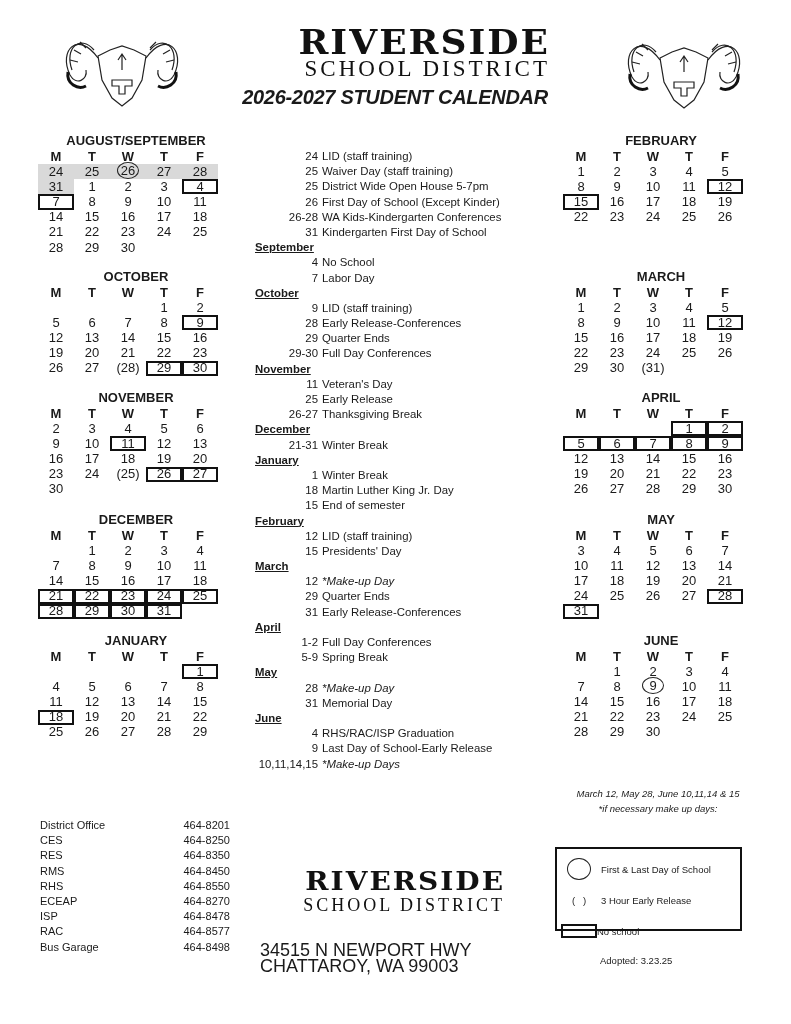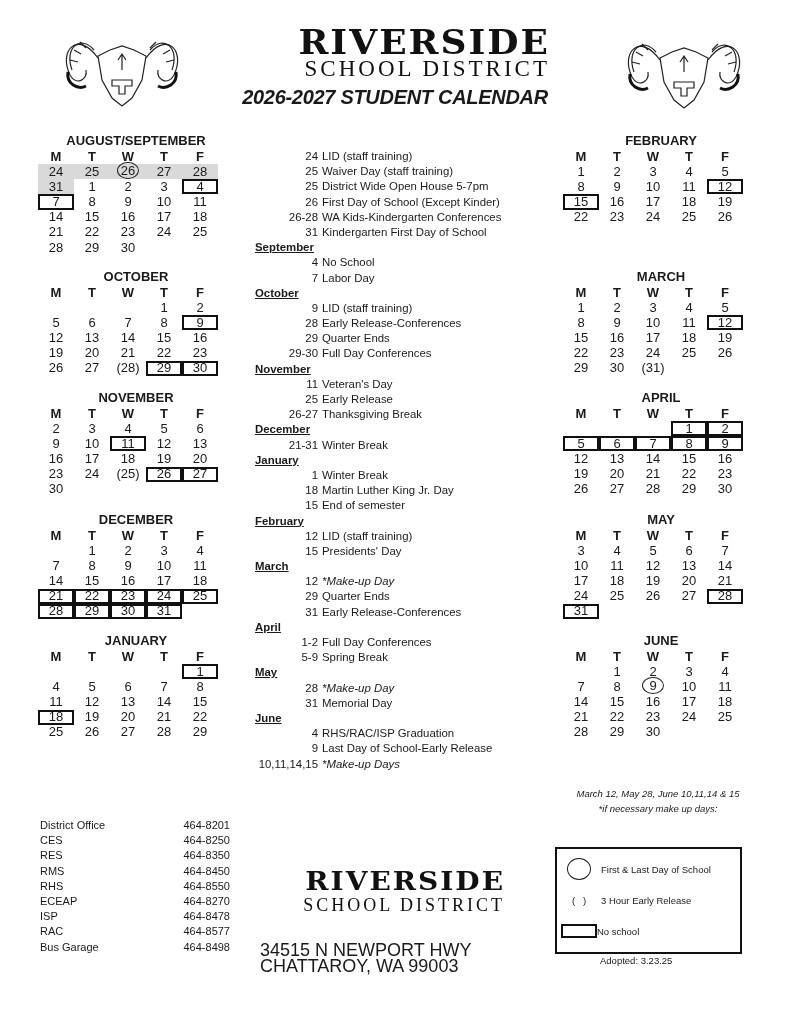--- a/index.html
+++ b/index.html
@@ -42,21 +42,21 @@
   .contact { display: flex; justify-content: space-between; height: 15.2px; line-height: 15.2px; }
 
   
   .brand.bottom { left: 255px; top: 868px; width: 250px; }
   .brand.bottom .r { font-size: 28px; line-height: 28px; }
   .brand.bottom .sd { font-size: 18px; line-height: 18px; }
   .address { position: absolute; left: 260px; top: 942px; width: 240px; font-size: 18px; line-height: 16px; }
 
   
   .note { position: absolute; left: 548px; width: 220px; text-align: center; font-size: 9.5px; font-style: italic; }
-  .legend { position: absolute; left: 555px; top: 847px; width: 187px; height: 107px; border: 2px solid #111; font-size: 9.5px; }
+  .legend { position: absolute; left: 555px; top: 847px; width: 187px; height: 84px; border: 2px solid #111; font-size: 9.5px; }
   .lg-row { position: absolute; left: 0; display: flex; align-items: center; }
   .lg-sym { width: 44px; display: flex; justify-content: center; align-items: center; }
   .lg-circle { width: 24px; height: 22px; border: 1px solid #222; border-radius: 50%; }
   .lg-box { width: 36px; height: 14px; border: 2px solid #111; margin-left: 4px; }
   .adopted { position: absolute; left: 600px; top: 955px; font-size: 9.5px; }
 </style>
 </head>
 <body>
 
 <svg class="logo left" viewBox="0 0 128 90">

